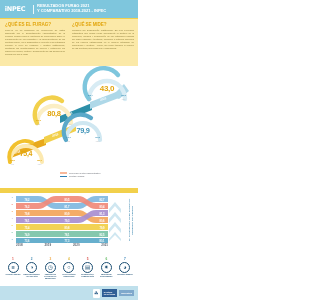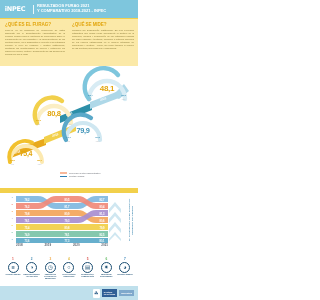--- a/index.html
+++ b/index.html
@@ -258,21 +258,21 @@
           <span class="yr">Máx</span>
         </span>
       </div>
     </div>
 
     <div class="gauge" style="left:84px;top:2px;width:46px;height:42px;">
       <svg width="46" height="42" viewBox="0 0 46 42">
         <path d="M5,31 A18,18 0 1,1 41,31" fill="none" stroke="#d8ecf4" stroke-width="4.4" stroke-linecap="round"></path>
         <path d="M5,31 A18,18 0 0,1 34,7" fill="none" stroke="#7ec6dd" stroke-width="4.4" stroke-linecap="round"></path>
       </svg>
-      <div class="gauge-val" style="top:16px;font-size:8px;color:#e2a60f;">48,1</div>
+      <div class="gauge-val" style="top:16px;font-size:8px;color:#e2a60f;">43,0</div>
       <div class="gauge-ends" style="top:27px;">
         <span class="gauge-end">
           <span class="num" style="color:#3f93b8;">68,4</span>
           <span class="yr">Mín</span>
         </span>
         <span class="gauge-end">
           <span class="num" style="color:#3f93b8;">95,3</span>
           <span class="yr">Máx</span>
         </span>
       </div>

